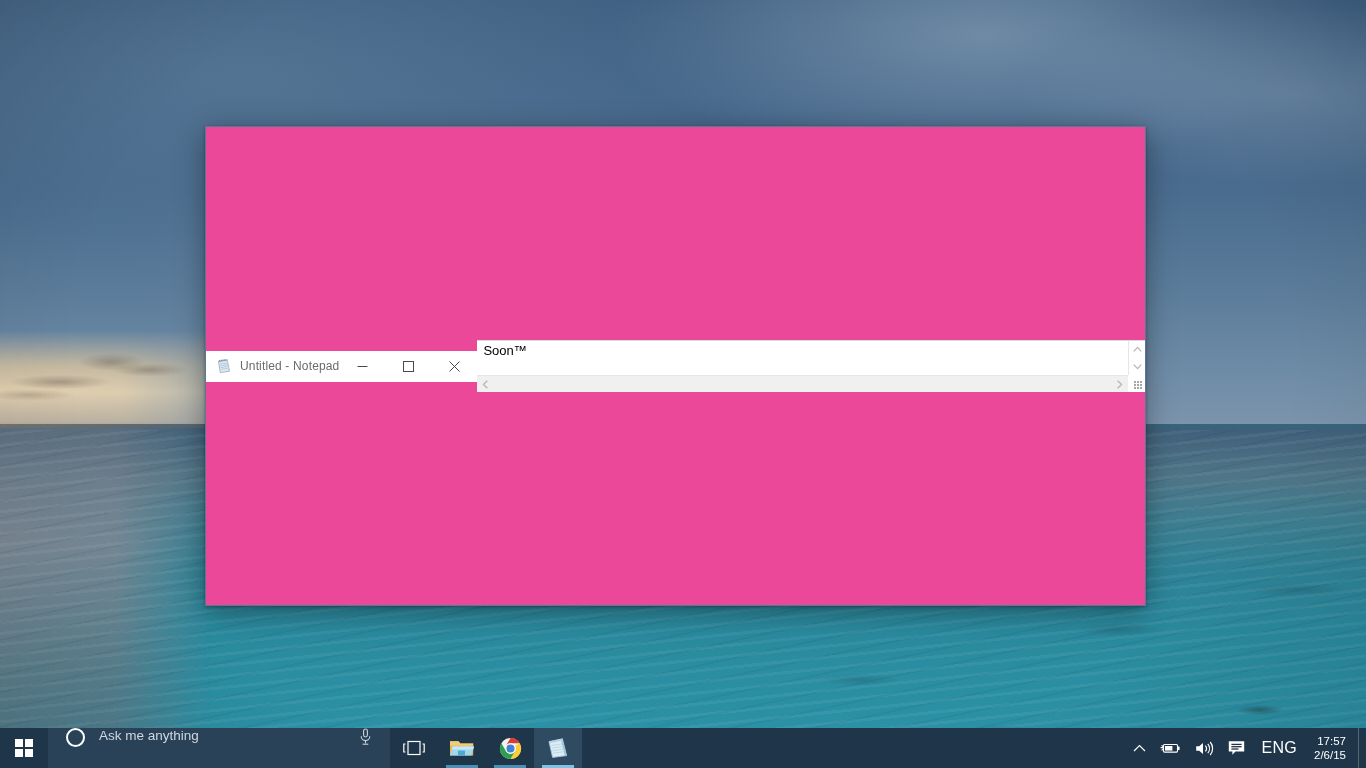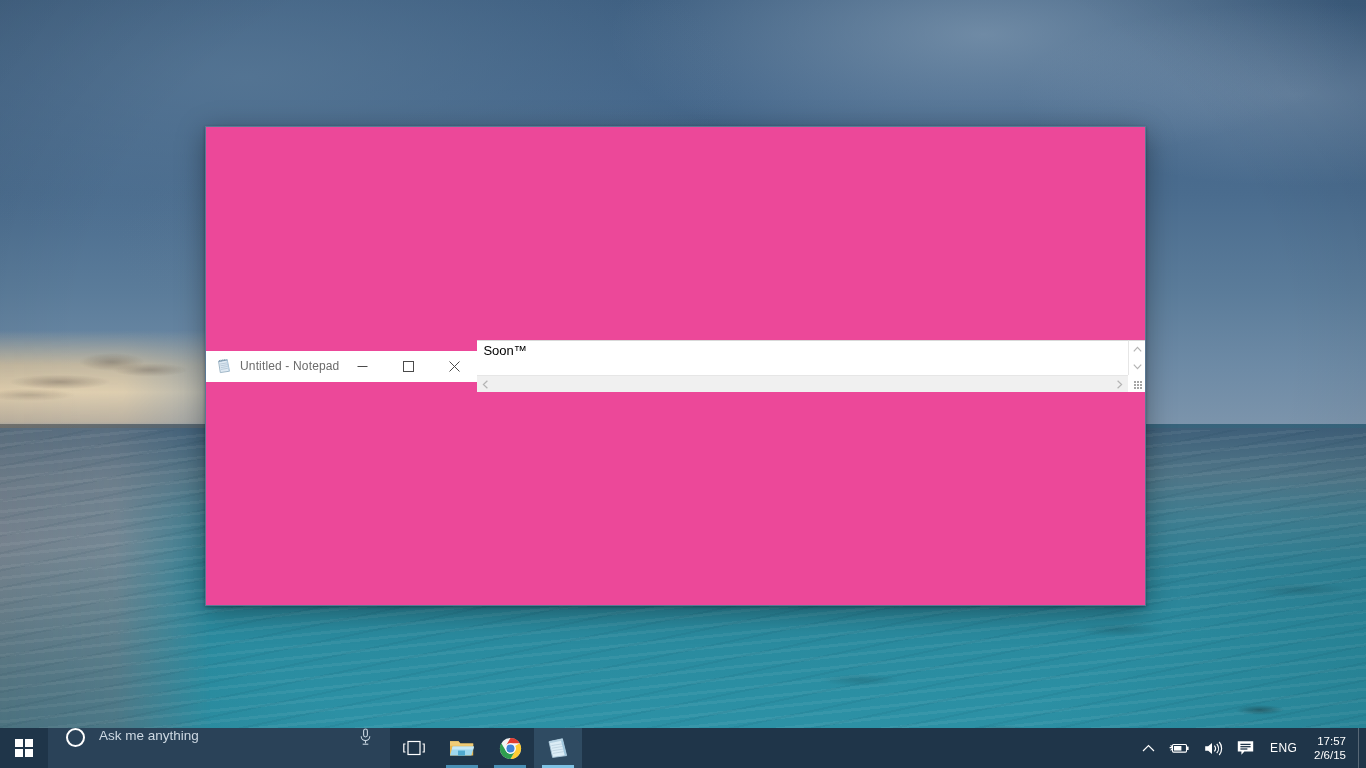--- a/index.html
+++ b/index.html
@@ -236,21 +236,21 @@
     height: 3px; background: #4a8fb5;
   }
   .tb-app.active { background: rgba(120,180,215,0.18); }
   .tb-app.active::after { background: #7fc2e4; }
 
   .tray { margin-left: auto; display: flex; align-items: center; height: 40px; }
   .tray-item {
     height: 40px; display: flex; align-items: center; justify-content: center;
     padding: 0 7px; color: #ffffff; cursor: default;
   }
-  #tray-lang { font-size: 12px; padding: 0 9px; letter-spacing: .3px; }
+  #tray-lang { font-size: 16px; padding: 0 9px; letter-spacing: .3px; }
   #clock {
     height: 40px; padding: 0 12px 0 8px;
     display: flex; flex-direction: column; align-items: flex-end; justify-content: center;
     color: #fff; font-size: 11.5px; line-height: 14px; cursor: default;
   }
   #show-desktop { width: 8px; height: 40px; border-left: 1px solid rgba(255,255,255,0.25); }
 </style>
 </head>
 <body>
 

